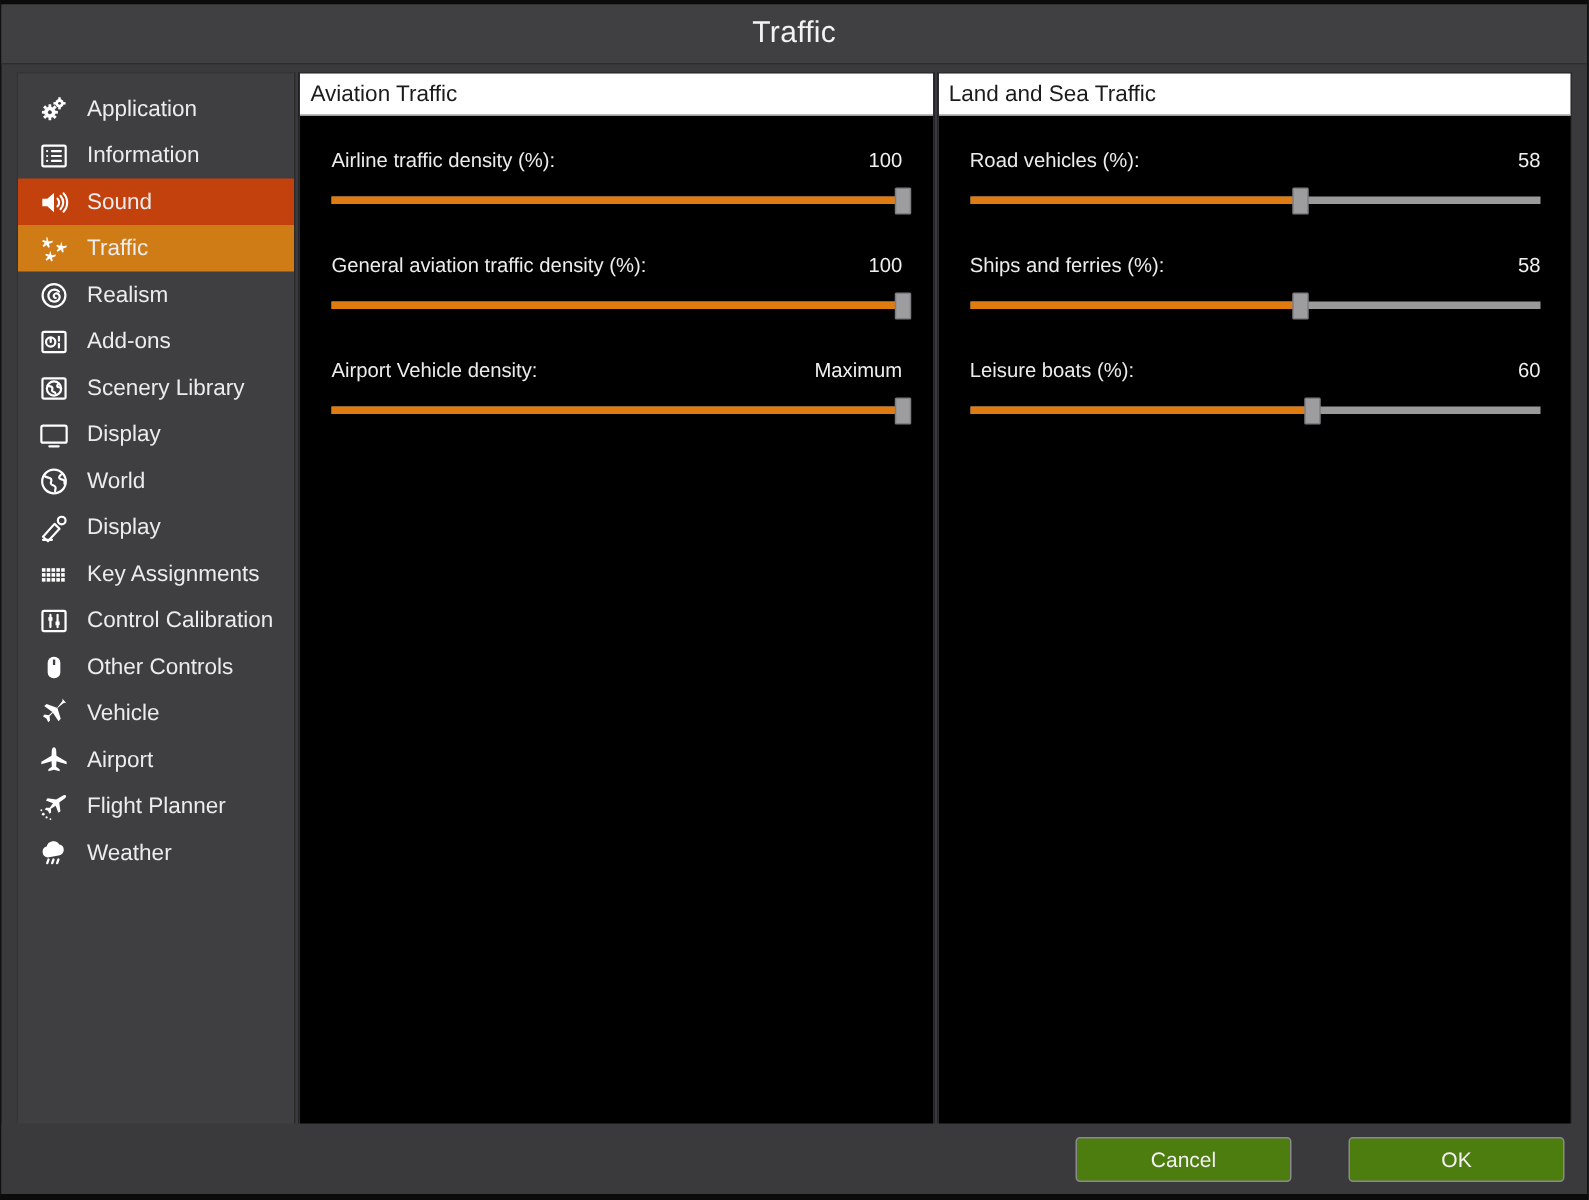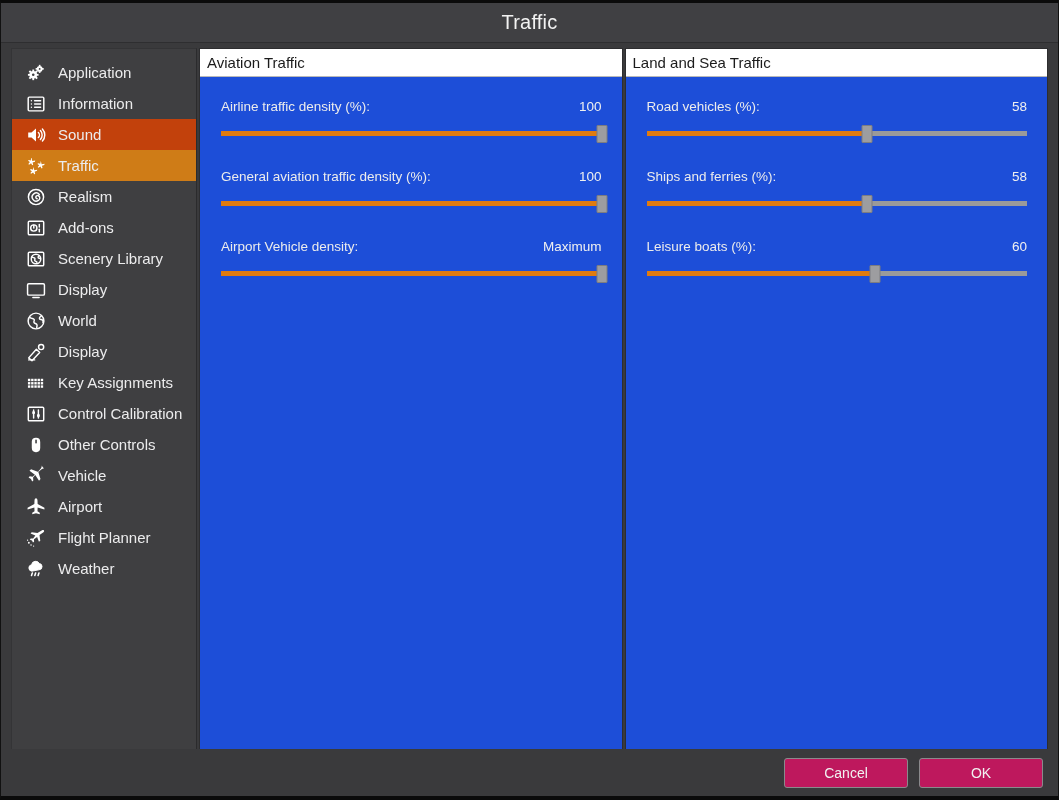--- a/index.html
+++ b/index.html
@@ -78,21 +78,21 @@
     align-items: center;
     justify-content: center;
     color: #ffffff;
   }
   .nav-icon svg { display: block; }
   .nav-label { white-space: nowrap; }
 
   
   .panel {
     flex: 1 1 0;
-    background: #1d4ed8;
+    background: #000000;
     border: 1px solid #2d2d2f;
     border-bottom-color: #262628;
     display: flex;
     flex-direction: column;
     min-width: 0;
   }
   .panel-header {
     background: #ffffff;
     color: #1b1b1b;
     font-size: 15px;
@@ -157,29 +157,30 @@
     bottom: 0;
     height: 47px;
     display: flex;
     align-items: center;
     justify-content: flex-end;
     gap: 11px;
     padding-right: 15px;
     background: #3a3a3c;
   }
   .btn {
-    width: 124px;
+    width: 144px;
     height: 30px;
-    background: #be185d;
+    background: #4d7c0f;
     border: 1px solid #8a8a8c;
     border-radius: 3px;
     color: #f1f1f1;
     font-size: 14px;
     font-family: "Liberation Sans", sans-serif;
     cursor: pointer;
+    margin-left: 27px;
   }
 </style>
 </head>
 <body>
 
 <div id="app">
 
   <div class="titlebar">
     <span class="titlebar-text">Traffic</span>
   </div>

